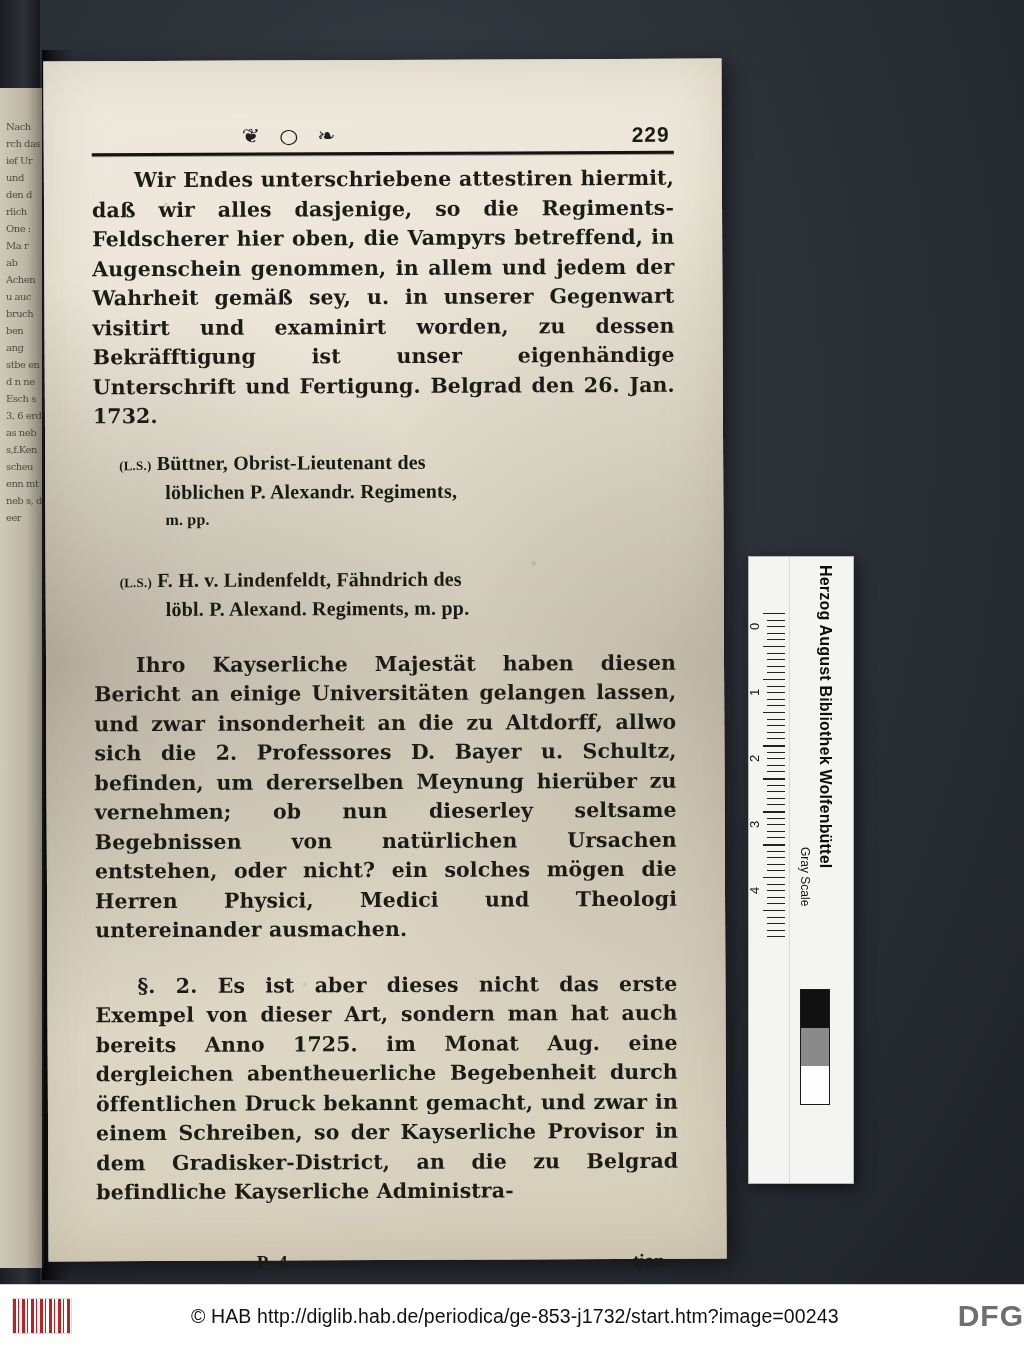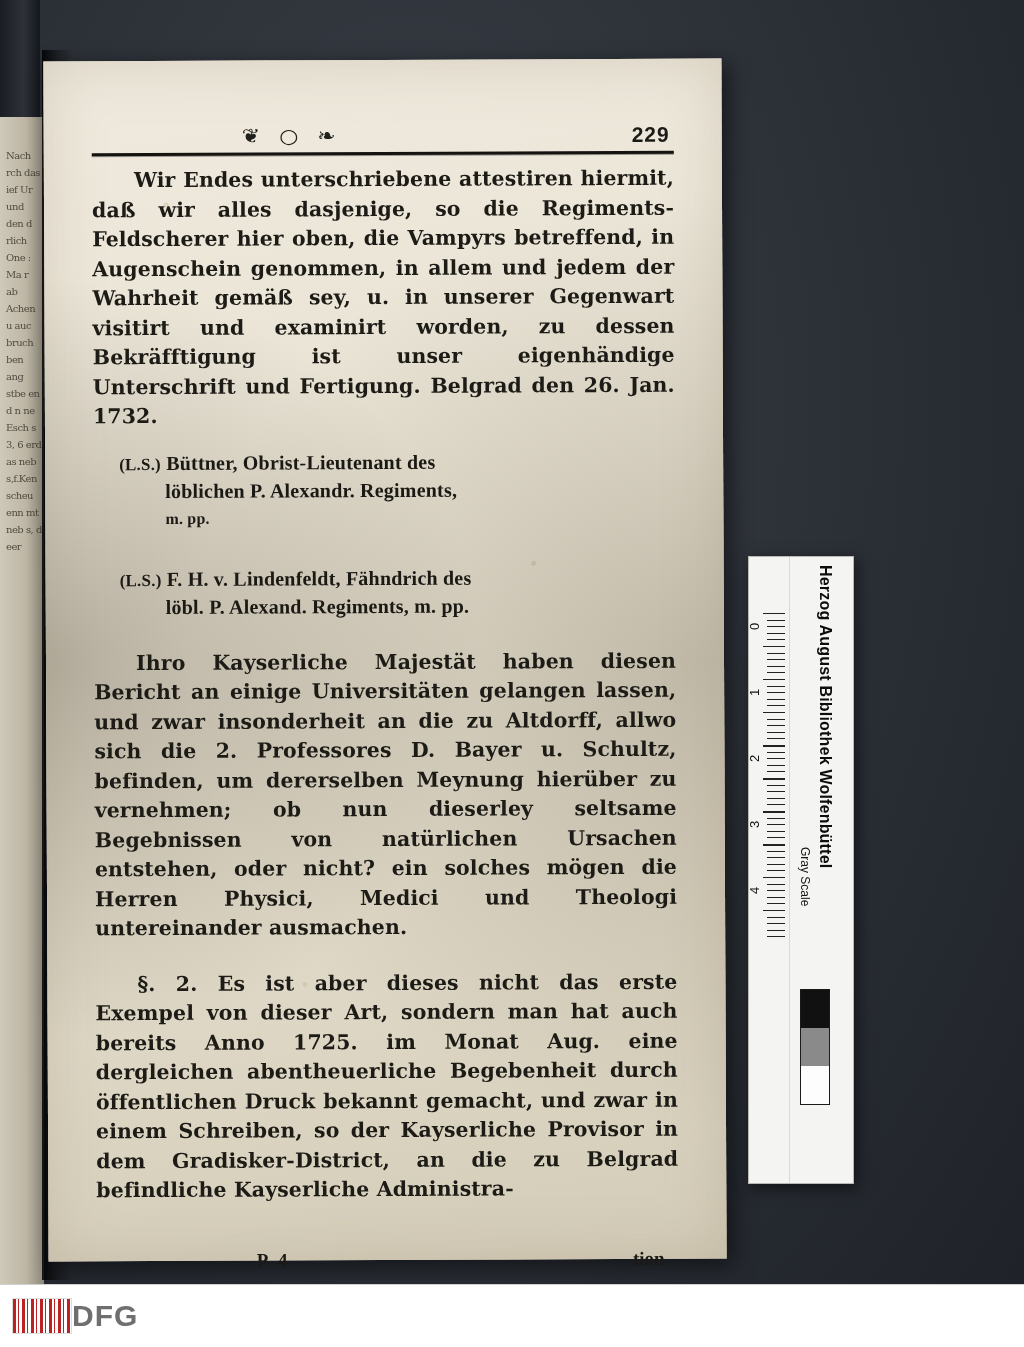--- a/index.html
+++ b/index.html
@@ -29,21 +29,20 @@
     left: 0; top: 0;
     width: 40px; height: 1300px;
     background: linear-gradient(90deg, #1a1d22 0%, #2e3138 60%, #14171b 100%);
   }
   .facing-page {
     position: absolute;
     left: 0; top: 88px;
     width: 44px; height: 1180px;
     background: linear-gradient(90deg, #cfc9ba 0%, #bdb6a5 60%, #8e897b 100%);
     overflow: hidden;
-    margin-top: 29px;
   }
   .facing-page .ftext {
     font-family: "DejaVu Serif", serif;
     font-size: 10px;
     color: #3c372d;
     line-height: 17px;
     padding: 30px 2px 0 6px;
     opacity: .85;
     letter-spacing: -.5px;
   }
@@ -134,21 +133,21 @@
   .sig {
     font-family: "Liberation Serif", serif;
     font-weight: 700;
     font-size: 20px;
     line-height: 27px;
     margin: 18px 0 6px 0;
     padding-left: 26px;
     letter-spacing: .2px;
     color: #1b1914;
   }
-  .sig .ls { font-size: 17px; }
+  .sig .ls { font-size: 13px; }
   .sig .ln2 { display: block; padding-left: 46px; }
   .sig .mpp { font-size: 16px; }
 
   .spacer-sm { height: 10px; }
   .spacer-md { height: 22px; }
 
   
   .footline {
     display: flex;
     justify-content: space-between;
@@ -378,14 +377,15 @@
     <div class="swatches">
       <div style="background:#111"></div>
       <div style="background:#8a8a8a"></div>
       <div style="background:#fdfdfd"></div>
     </div>
   </div>
 </div>
 
 <div class="creditbar">
   <div class="barcode"></div>
+  <div class="credit-text">© HAB http://diglib.hab.de/periodica/ge-853-j1732/start.htm?image=00243</div>
   <div class="dfg">DFG</div>
 </div>
 
 </body></html>

